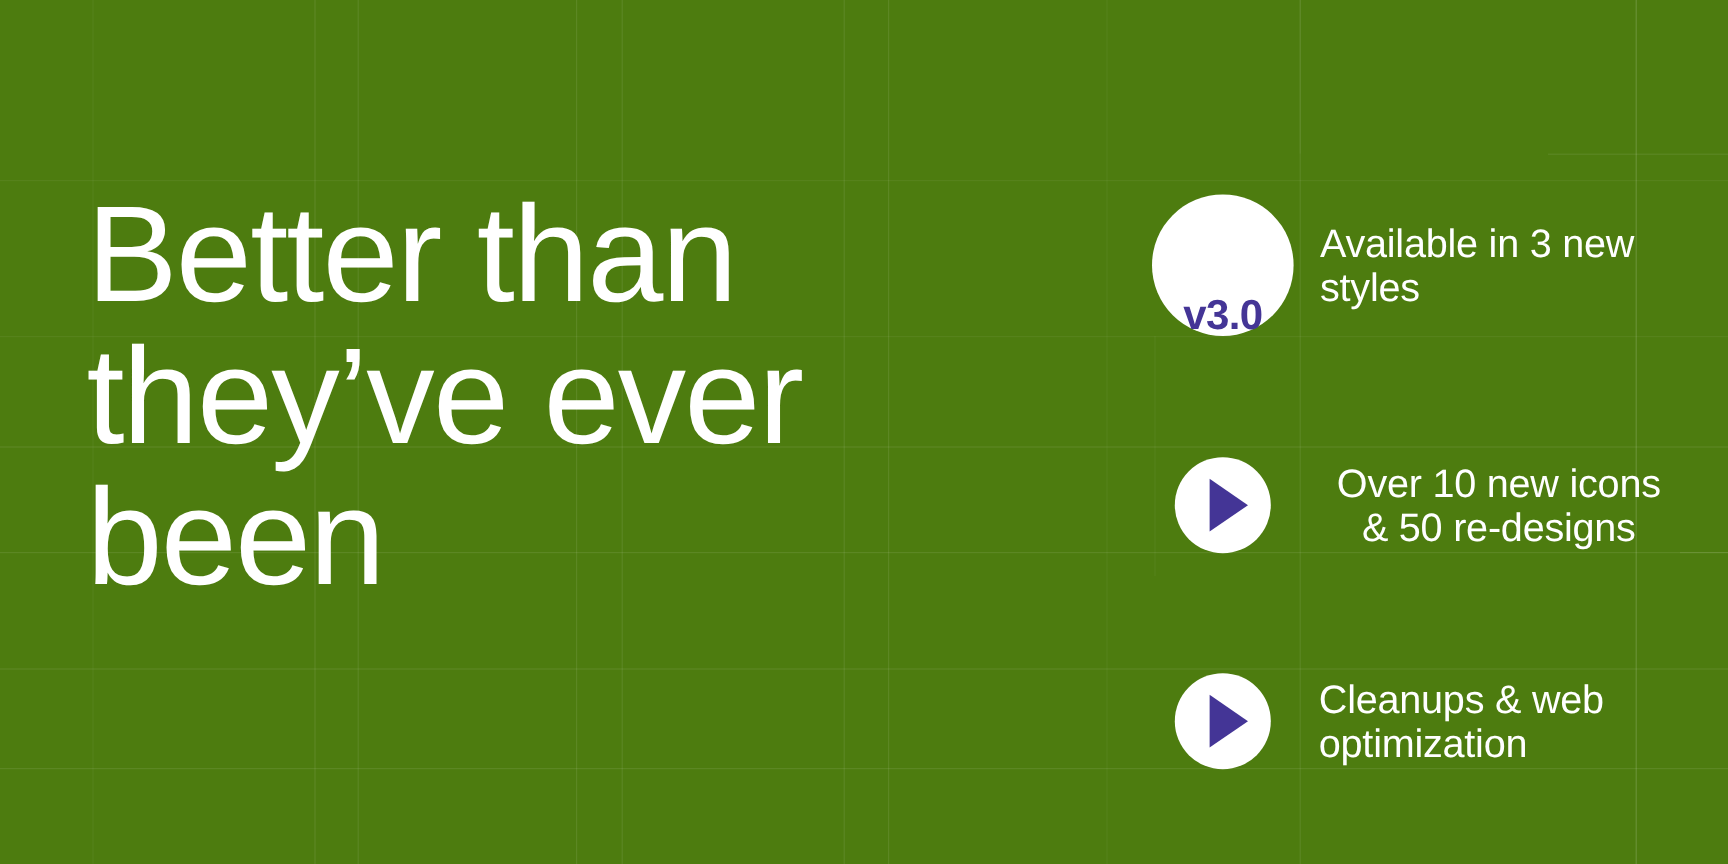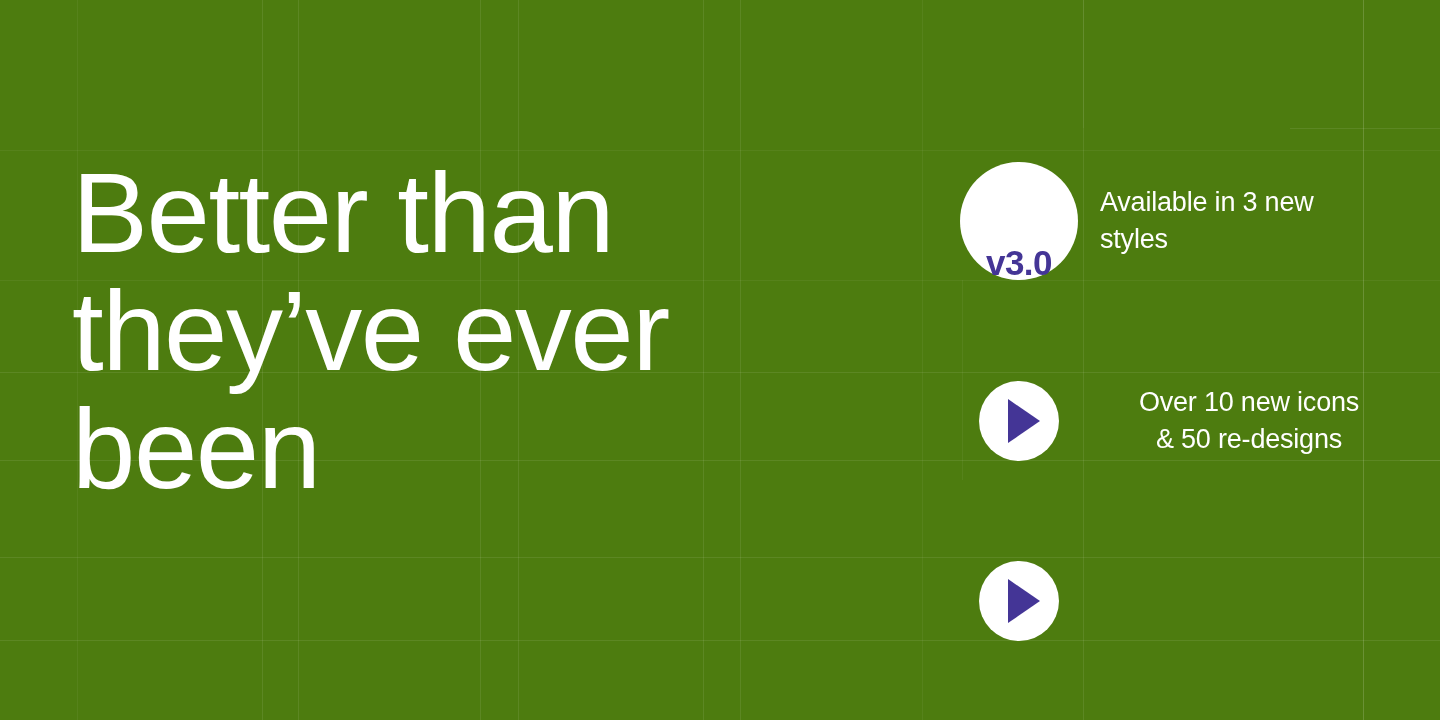--- a/index.html
+++ b/index.html
@@ -101,21 +101,21 @@
   .play-triangle {
     width: 0;
     height: 0;
     border-top: 22px solid transparent;
     border-bottom: 22px solid transparent;
     border-left: 32px solid #443596;
     margin-left: 9px;
   }
   .feature-label {
     color: #ffffff;
-    font-size: 27px;
+    font-size: 33px;
     line-height: 37px;
     letter-spacing: -0.2px;
     white-space: pre-line;
   }
   #feature-0 { top: 12px;  left: 0; }
   #feature-0 .feature-label { margin-left: 22px; width: 300px; }
   #feature-1 { top: 231px; left: 0; text-align: center; }
   #feature-1 .feature-label { margin-left: 40px; width: 300px; }
   #feature-2 { top: 411px; left: 0; }
   #feature-2 .feature-label { margin-left: 40px; width: 300px; }
@@ -170,16 +170,18 @@
         <span class="play-triangle"></span>
       </div>
       <div class="feature-label">Over 10 new icons
 &amp; 50 re-designs</div>
     </div>
 
     <div class="feature" id="feature-2">
       <div class="feature-badge play">
         <span class="play-triangle"></span>
       </div>
+      <div class="feature-label">Cleanups &amp; web
+optimization</div>
     </div>
 
   </div>
 </div>
 
 </body></html>

